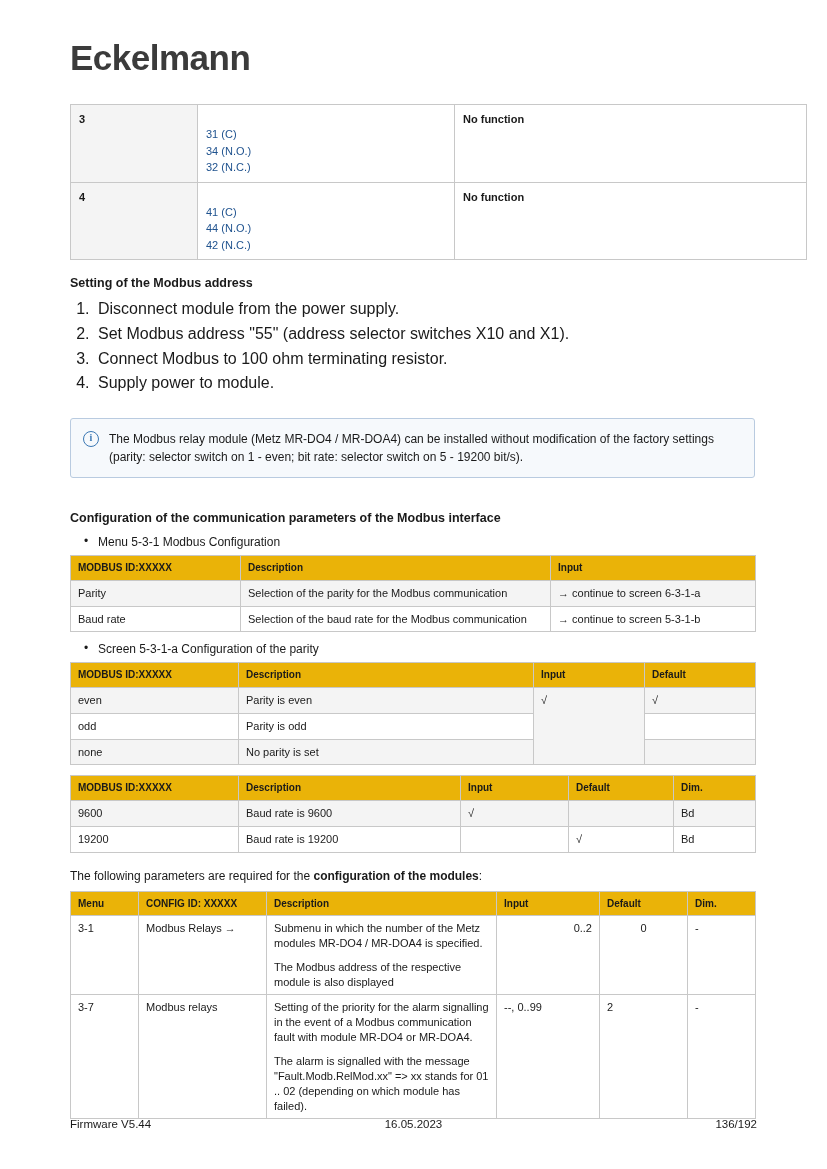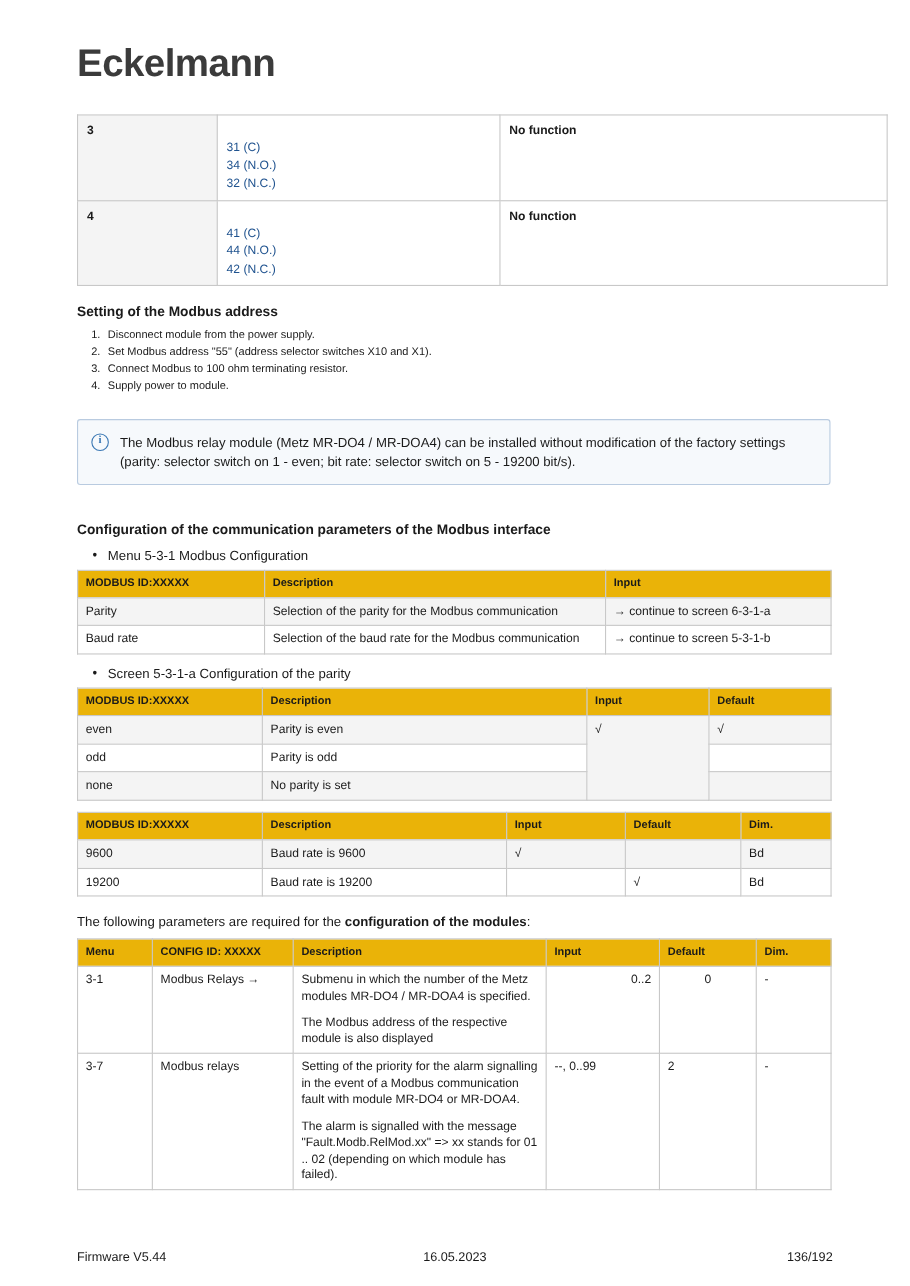--- a/index.html
+++ b/index.html
@@ -76,21 +76,21 @@
 
   
   h2.sec {
     font-size: 12.5px;
     font-weight: bold;
     margin: 16px 0 7px 0;
   }
   ol.steps {
     margin: 0 0 0 0;
     padding-left: 24px;
-    font-size: 10px;
+    font-size: 16px;
     line-height: 1.55;
   }
   ol.steps li { padding-left: 4px; }
 
   .note {
     margin-top: 22px;
     border: 1px solid #b9cbe0;
     background: #f6f9fc;
     border-radius: 3px;
     padding: 11px 14px 11px 12px;
@@ -140,21 +140,21 @@
 
   .para {
     font-size: 12px;
     margin: 16px 0 8px 0;
   }
 
   .footer {
     position: absolute;
     left: 70px;
     right: 70px;
-    bottom: 20px;
+    bottom: 39px;
     display: flex;
     font-size: 11.5px;
     color: #1a1a1a;
   }
   .footer .f-left { width: 33%; text-align: left; }
   .footer .f-mid { width: 34%; text-align: center; }
   .footer .f-right { width: 33%; text-align: right; }
 
   .tickcell { text-align: left; }
 </style>

